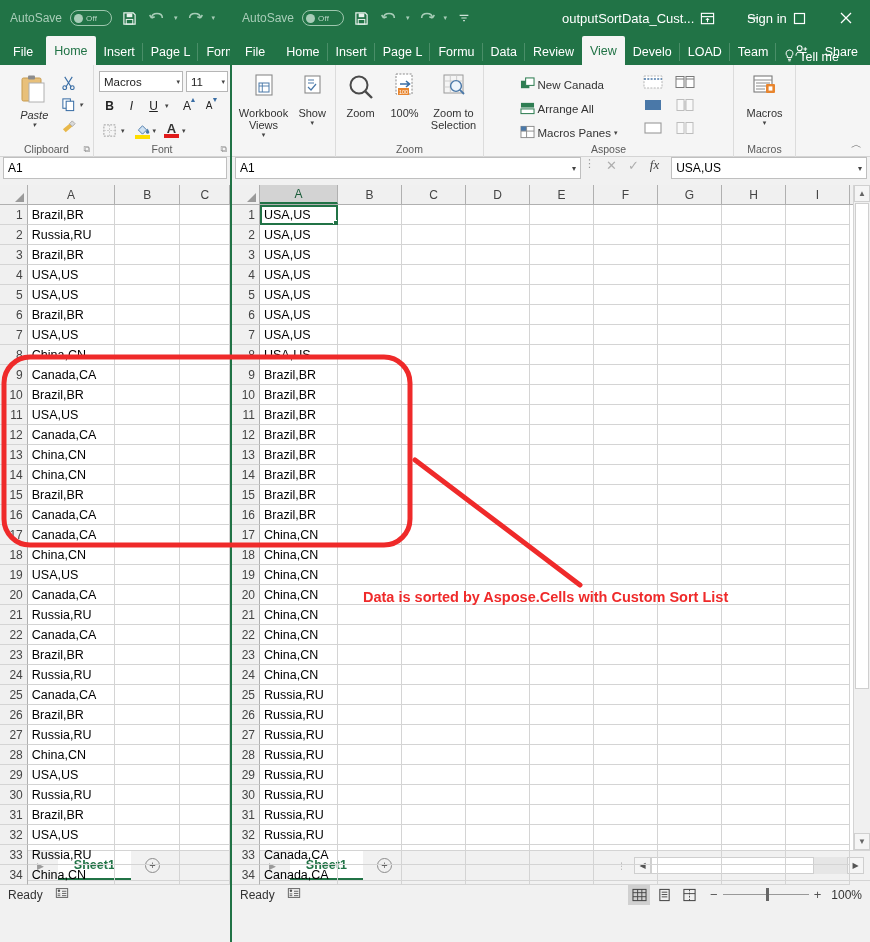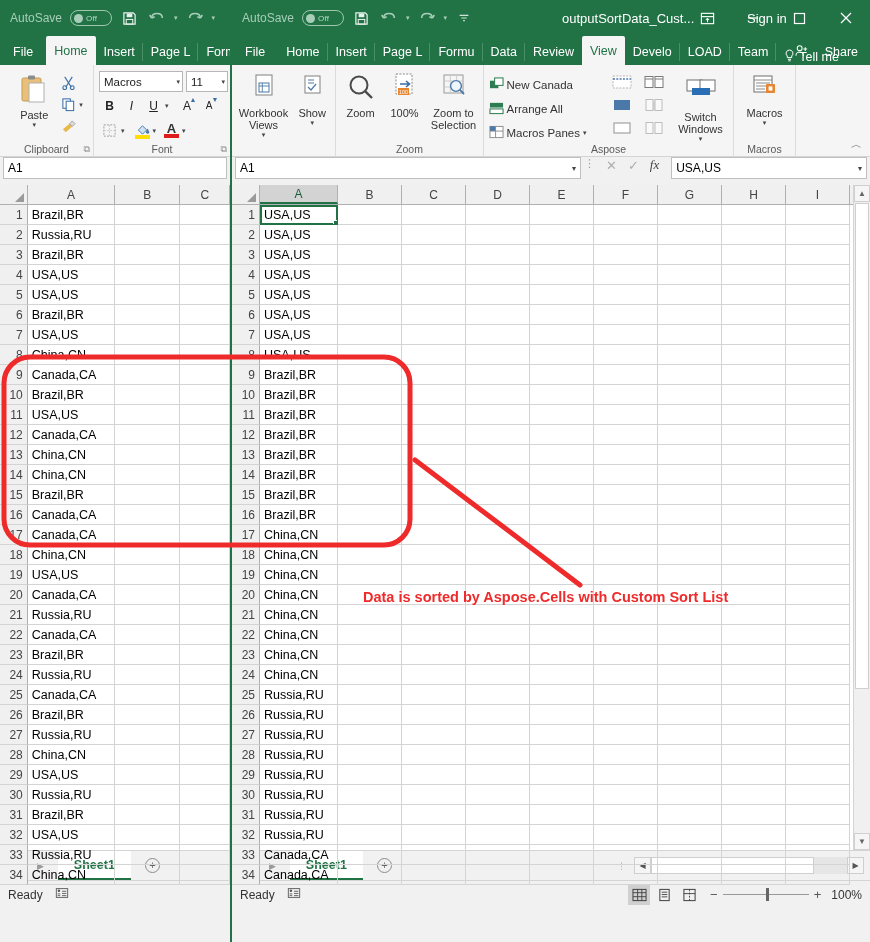--- a/index.html
+++ b/index.html
@@ -221,21 +221,21 @@
       <div class="tab file">File</div>
       <div class="tab active">Home</div>
       <div class="tab sep">Insert</div>
       <div class="tab sep">Page L</div>
       <div class="tab sep">Formu</div>
     </div>
 
     <div class="ribbon">
 
       <div class="rgroup" style="width:94px;">
-        <div class="rowflex" style="padding-top:2px;">
+        <div class="rowflex" style="padding-top:2px;font-style:italic;">
           <div class="bigbtn" style="min-width:48px;">
             <span class="ic">
               <svg width="30" height="32" viewBox="0 0 30 32">
                 <rect x="3" y="4" width="19" height="23" rx="1.5" fill="#e8c07a" stroke="#c79b4e"></rect>
                 <rect x="9" y="1.5" width="7" height="4" rx="1" fill="#8c8c8c"></rect>
                 <rect x="10" y="9" width="15" height="19" fill="#fff" stroke="#b0b0b0"></rect>
               </svg>
             </span>
             <span class="tx">Paste</span>
             <span class="caret">▾</span>
@@ -799,32 +799,20 @@
                   <rect x="2" y="2" width="16" height="10" fill="#fff" stroke="#9a9a9a" stroke-width="1.1"></rect>
                 </svg>
             </span>
             <span class="fbtn" style="width:28px;opacity:.45;">
               <svg width="20" height="15" viewBox="0 0 20 15">
                   <rect x="2" y="1.5" width="7" height="11" fill="#fff" stroke="#7a7a7a" stroke-width="1"></rect>
                   <rect x="11" y="1.5" width="7" height="11" fill="#fff" stroke="#7a7a7a" stroke-width="1"></rect>
                 </svg>
             </span>
           </div>
-          <div class="bigbtn" style="min-width:62px;">
-            <span class="ic">
-              <svg width="34" height="30" viewBox="0 0 34 30">
-                  <rect x="3" y="3" width="15" height="11" fill="#fff" stroke="#7a7a7a" stroke-width="1.1"></rect>
-                  <rect x="16" y="3" width="15" height="11" fill="#fff" stroke="#7a7a7a" stroke-width="1.1"></rect>
-                  <rect x="8" y="11" width="18" height="7" fill="#2a6fb5"></rect>
-                </svg>
-            </span>
-            <span class="tx" style="white-space:pre-line">Switch
-Windows</span>
-            <span class="caret">▾</span>
-          </div>
         </div>
         <div class="glabel">Aspose</div>
       </div>
 
       <div class="rgroup" style="width:62px;">
         <div class="bigbtn" style="min-width:50px;">
           <span class="ic">
             <svg width="30" height="30" viewBox="0 0 30 30">
                 <rect x="4" y="3" width="18" height="16" fill="#fff" stroke="#7a7a7a" stroke-width="1.1"></rect>
                 <path d="M4 7h18 M6 10h14 M6 13h14 M6 16h9" stroke="#8a8a8a" stroke-width="1"></path>

